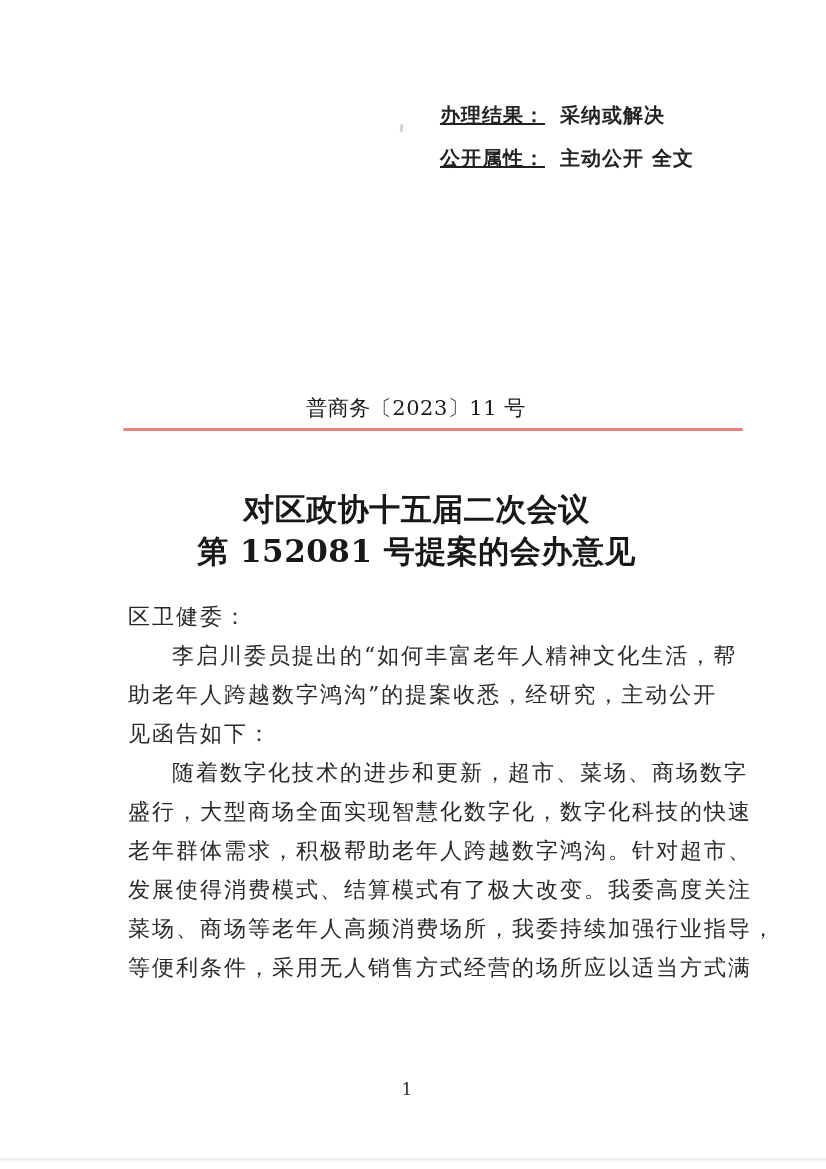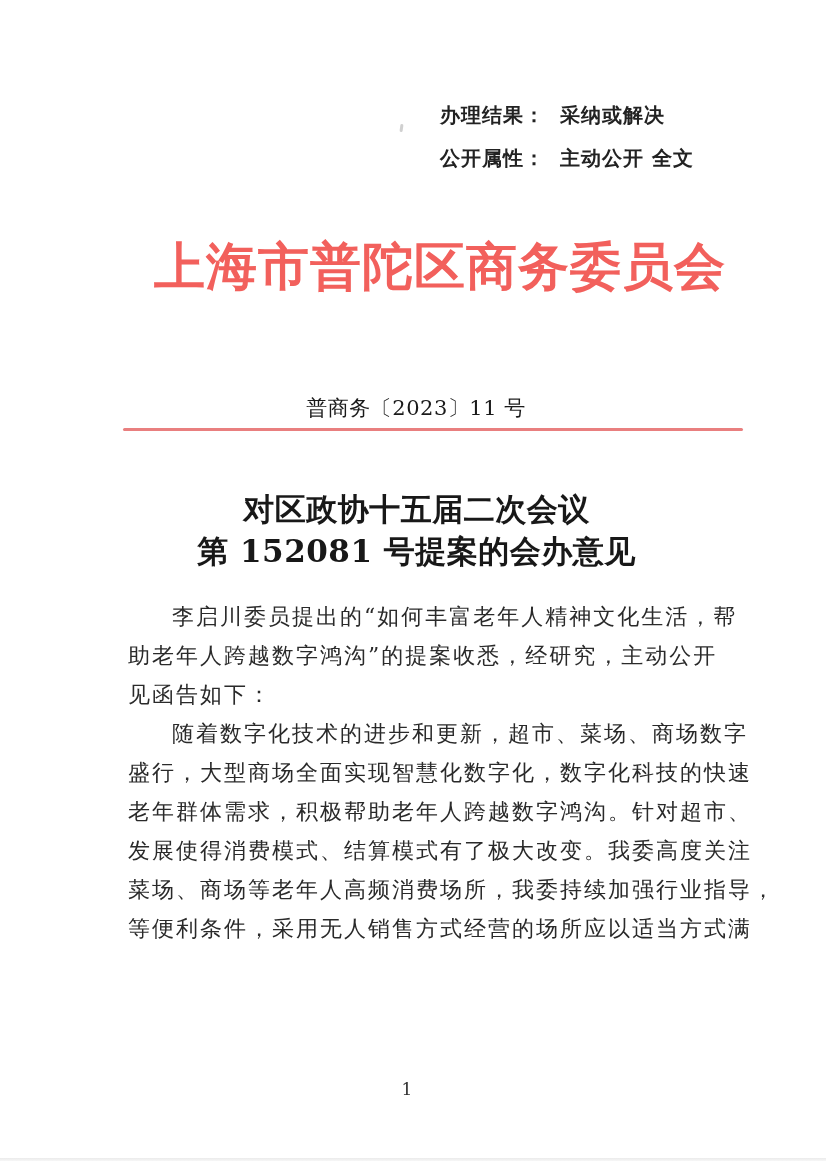--- a/index.html
+++ b/index.html
@@ -25,20 +25,21 @@
     line-height: 43px;
     font-weight: 600;
     color: #222222;
     letter-spacing: 1px;
     white-space: nowrap;
   }
   .meta-row { display: block; }
   .meta-label {
     display: inline-block;
     width: 112px;
+    text-decoration: underline;
   }
   .meta-value { display: inline; }
 
   
   .scan-artifact {
     position: absolute;
     left: 400px;
     top: 124px;
     width: 3px;
     height: 8px;
@@ -157,32 +158,32 @@
       <span class="meta-value">采纳或解决</span>
     </div>
     <div class="meta-row">
       <span class="meta-label">公开属性：</span>
       <span class="meta-value">主动公开 全文</span>
     </div>
   </div>
 
   <div class="scan-artifact"></div>
 
-  <div class="masthead" style="color: rgb(242, 96, 92);">上海市普陀区商务委员会</div>
 
   <div class="doc-number">普商务〔2023〕11 号</div>
 
   <div class="red-rule" style="background: rgb(233, 127, 127);"></div>
 
   <div class="doc-title">
     <div>对区政协十五届二次会议</div>
     <div>第 152081 号提案的会办意见</div>
   </div>
 
   <div class="body-text">
+    <div class="body-line">区卫健委：</div>
     <div class="body-line indent">李启川委员提出的“如何丰富老年人精神文化生活，帮</div>
     <div class="body-line">助老年人跨越数字鸿沟”的提案收悉，经研究，主动公开</div>
     <div class="body-line">见函告如下：</div>
     <div class="body-line indent">随着数字化技术的进步和更新，超市、菜场、商场数字</div>
     <div class="body-line">盛行，大型商场全面实现智慧化数字化，数字化科技的快速</div>
     <div class="body-line">老年群体需求，积极帮助老年人跨越数字鸿沟。针对超市、</div>
     <div class="body-line">发展使得消费模式、结算模式有了极大改变。我委高度关注</div>
     <div class="body-line">菜场、商场等老年人高频消费场所，我委持续加强行业指导，</div>
     <div class="body-line">等便利条件，采用无人销售方式经营的场所应以适当方式满</div>
   </div>

